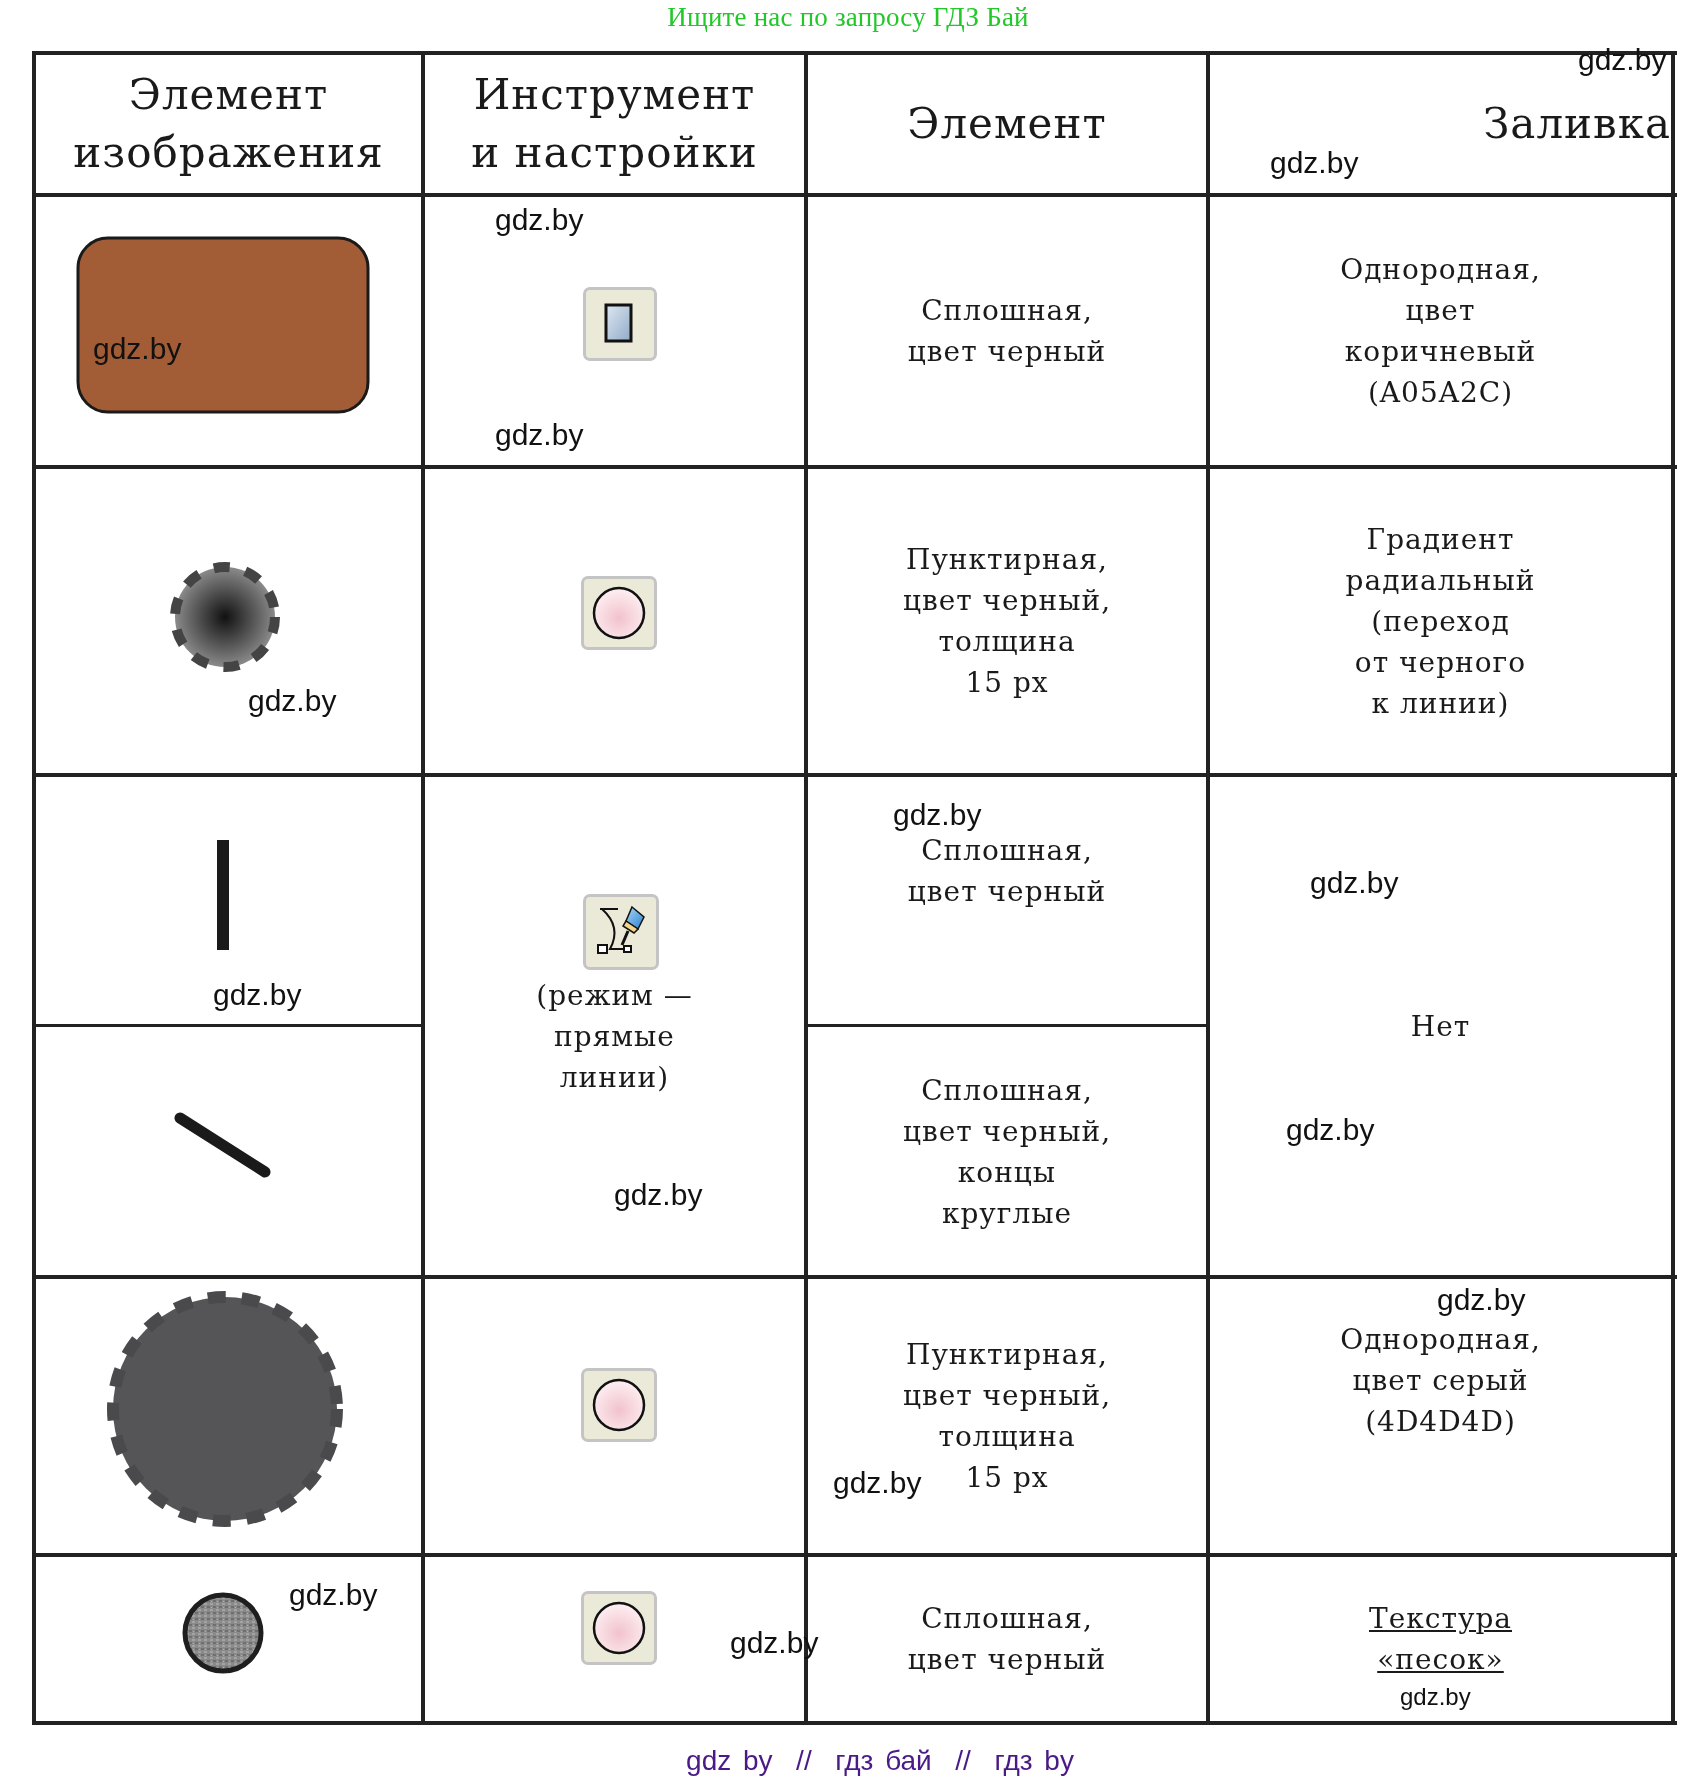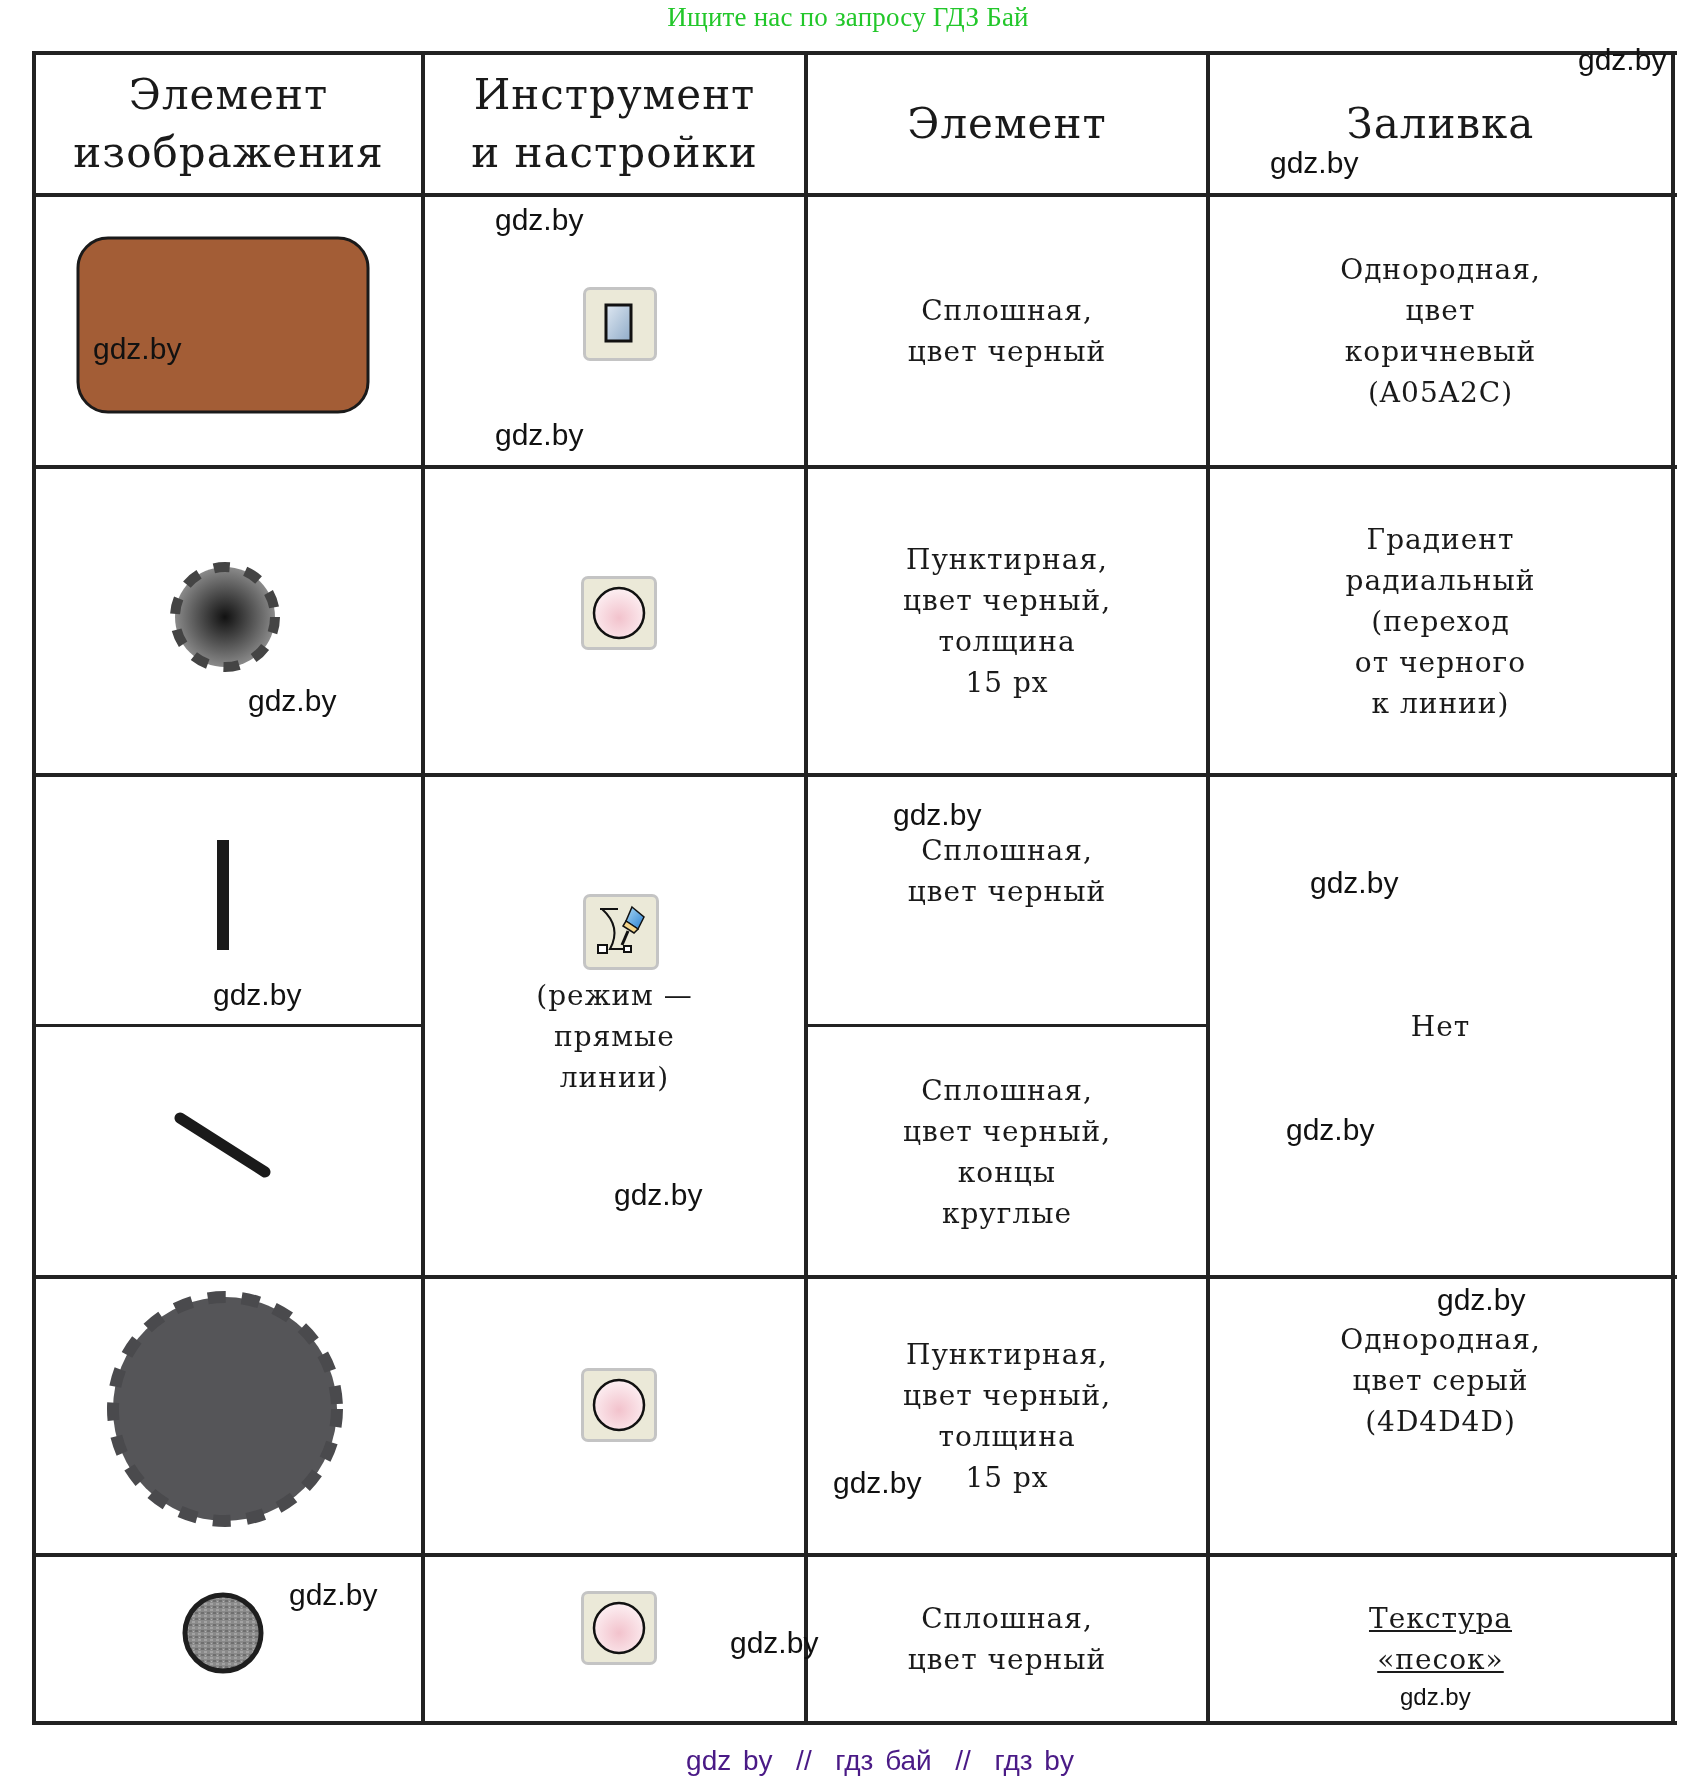--- a/index.html
+++ b/index.html
@@ -42,21 +42,21 @@
     <span class="cell-text header-text">Элемент
 изображения</span>
   </div>
   <div class="cell" style="left:425px; top:55px; width:379px; height:138px;">
     <span class="cell-text header-text">Инструмент
 и настройки</span>
   </div>
   <div class="cell" style="left:808px; top:55px; width:398px; height:138px;">
     <span class="cell-text header-text">Элемент</span>
   </div>
-  <div class="cell" style="left:1210px; top:55px; width:461px; height:138px;">
+  <div class="cell" style="left:1210px; top:55px; width:461px; height:138px;justify-content:flex-end;">
     <span class="cell-text header-text">Заливка</span>
   </div>
 
   <div>
     <svg class="abs" style="left:76px; top:236px;" width="296" height="180" viewBox="0 0 296 180">
       <rect x="2" y="2" width="290" height="174" rx="30" ry="30" fill="#A35D36" stroke="#1a1a1a" stroke-width="3"></rect>
     </svg>
     <div class="tool-btn" style="left:583px; top:287px;">
       <svg width="68" height="68" viewBox="0 0 68 68" style="position:absolute;left:0;top:0;">
         <defs>

